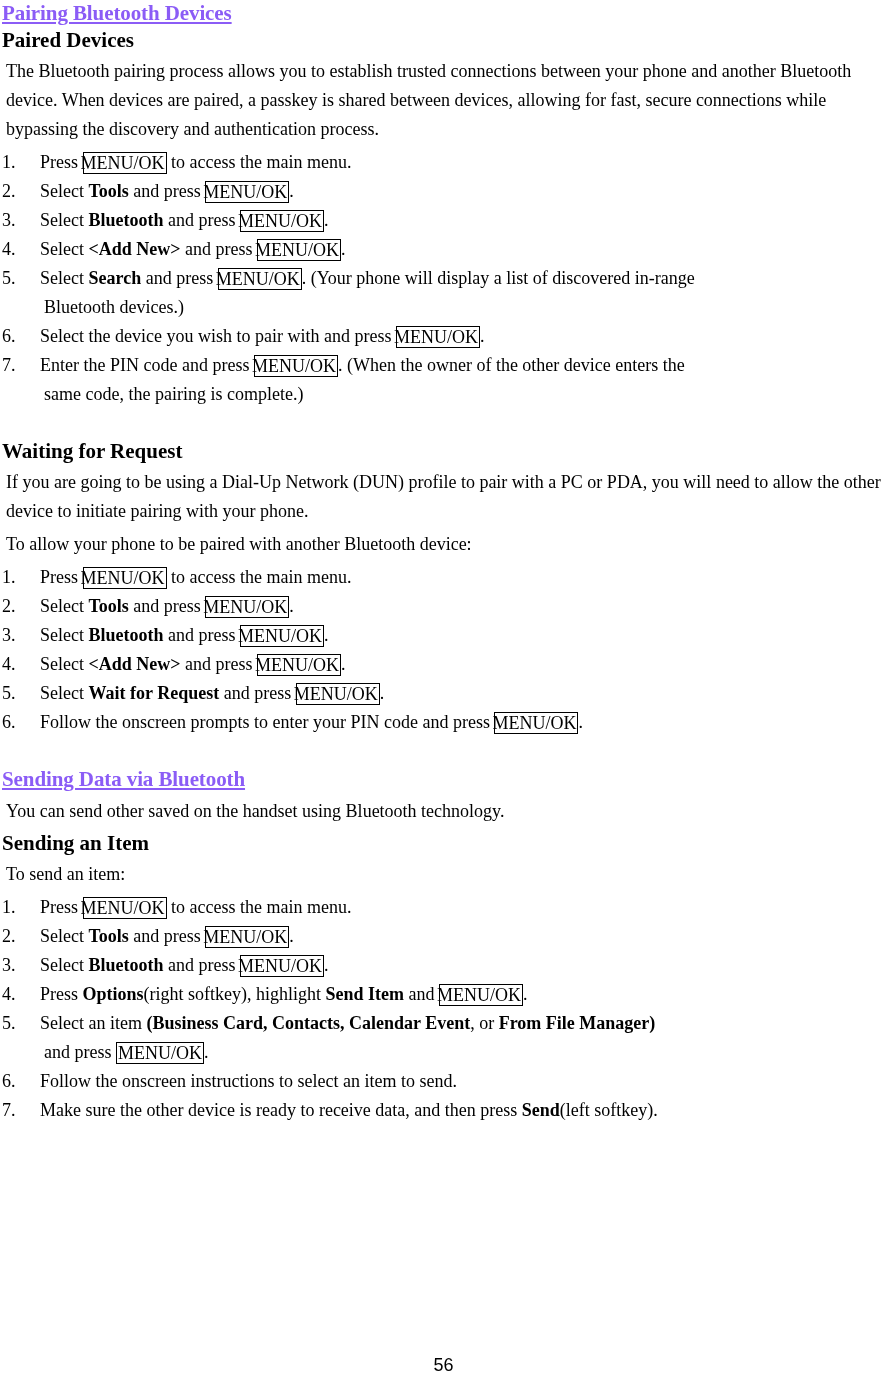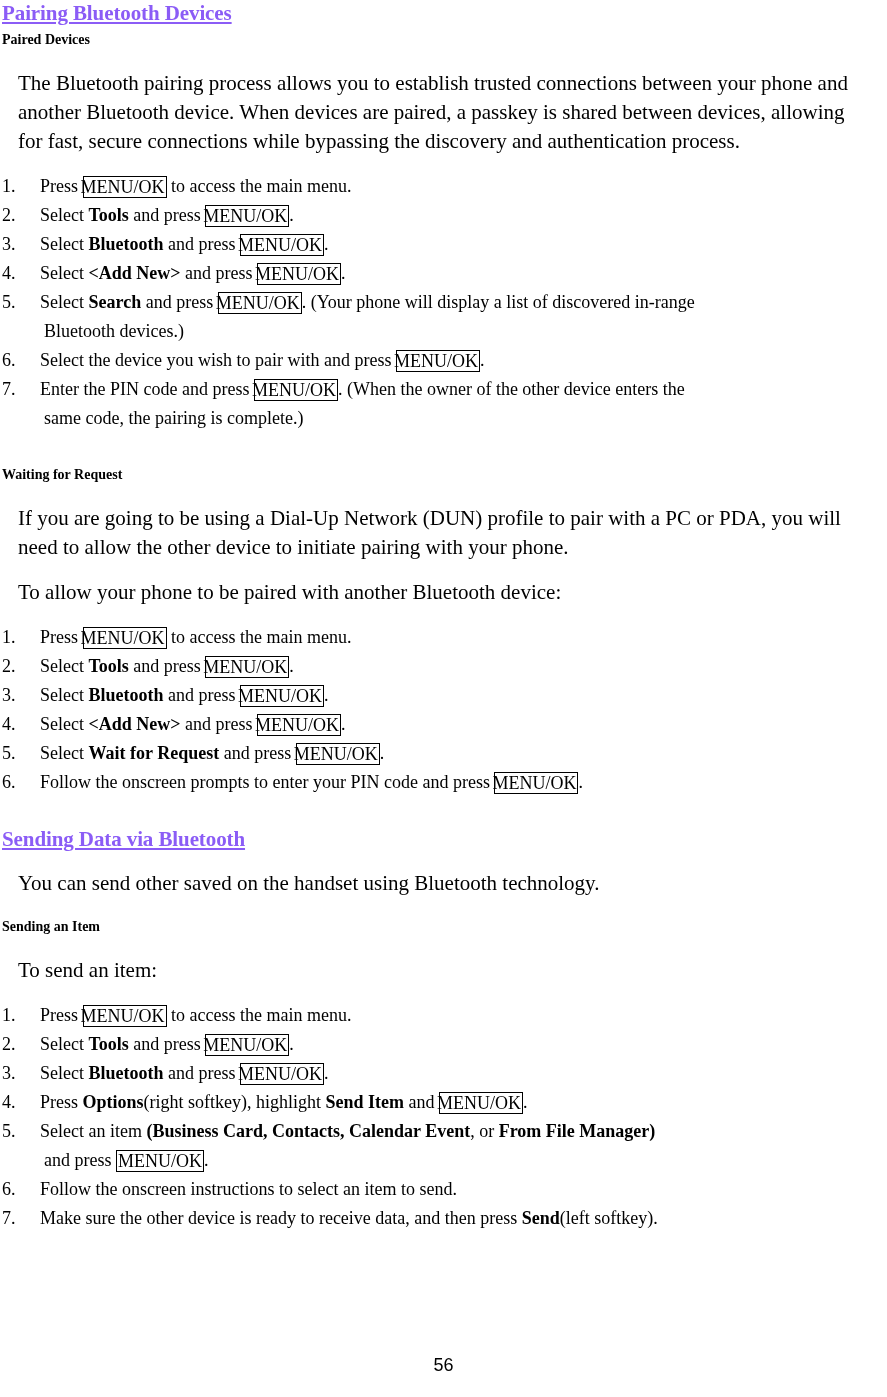--- a/index.html
+++ b/index.html
@@ -38,30 +38,30 @@
     text-decoration: underline;
     text-underline-offset: 2px;
     letter-spacing: -0.1px;
     margin: 0;
     white-space: nowrap;
   }
   
   .h-sub {
     color: #000000;
     font-weight: bold;
-    font-size: 14px;
+    font-size: 21px;
     line-height: 26px;
     margin: 0;
     white-space: nowrap;
   }
   
   .para {
-    font-size: 21px;
+    font-size: 18px;
     line-height: 29px;
-    margin: 16px;
+    margin: 4px;
     text-align: left;
   }
   
   .olist {
     margin: 0;
     padding: 0;
     list-style: none;
   }
   .li {
     position: relative;

